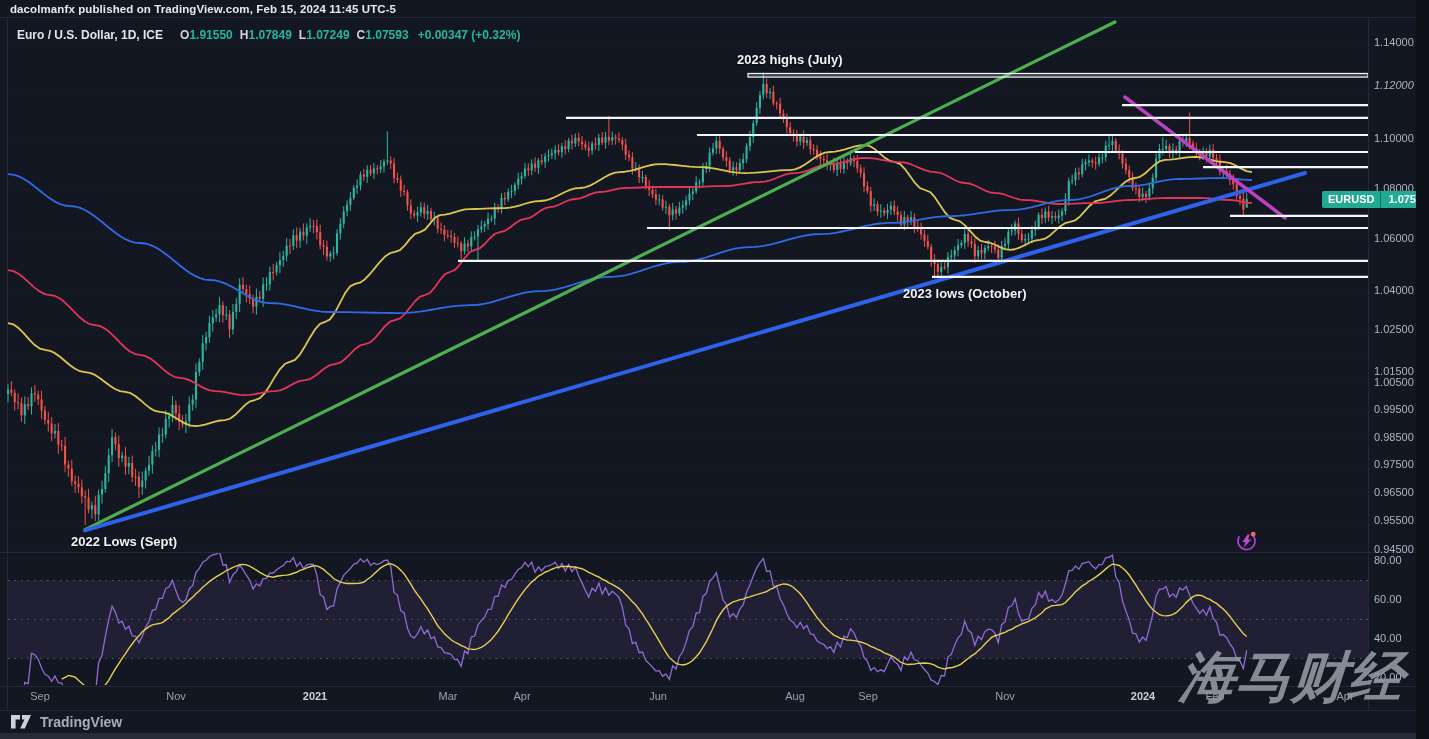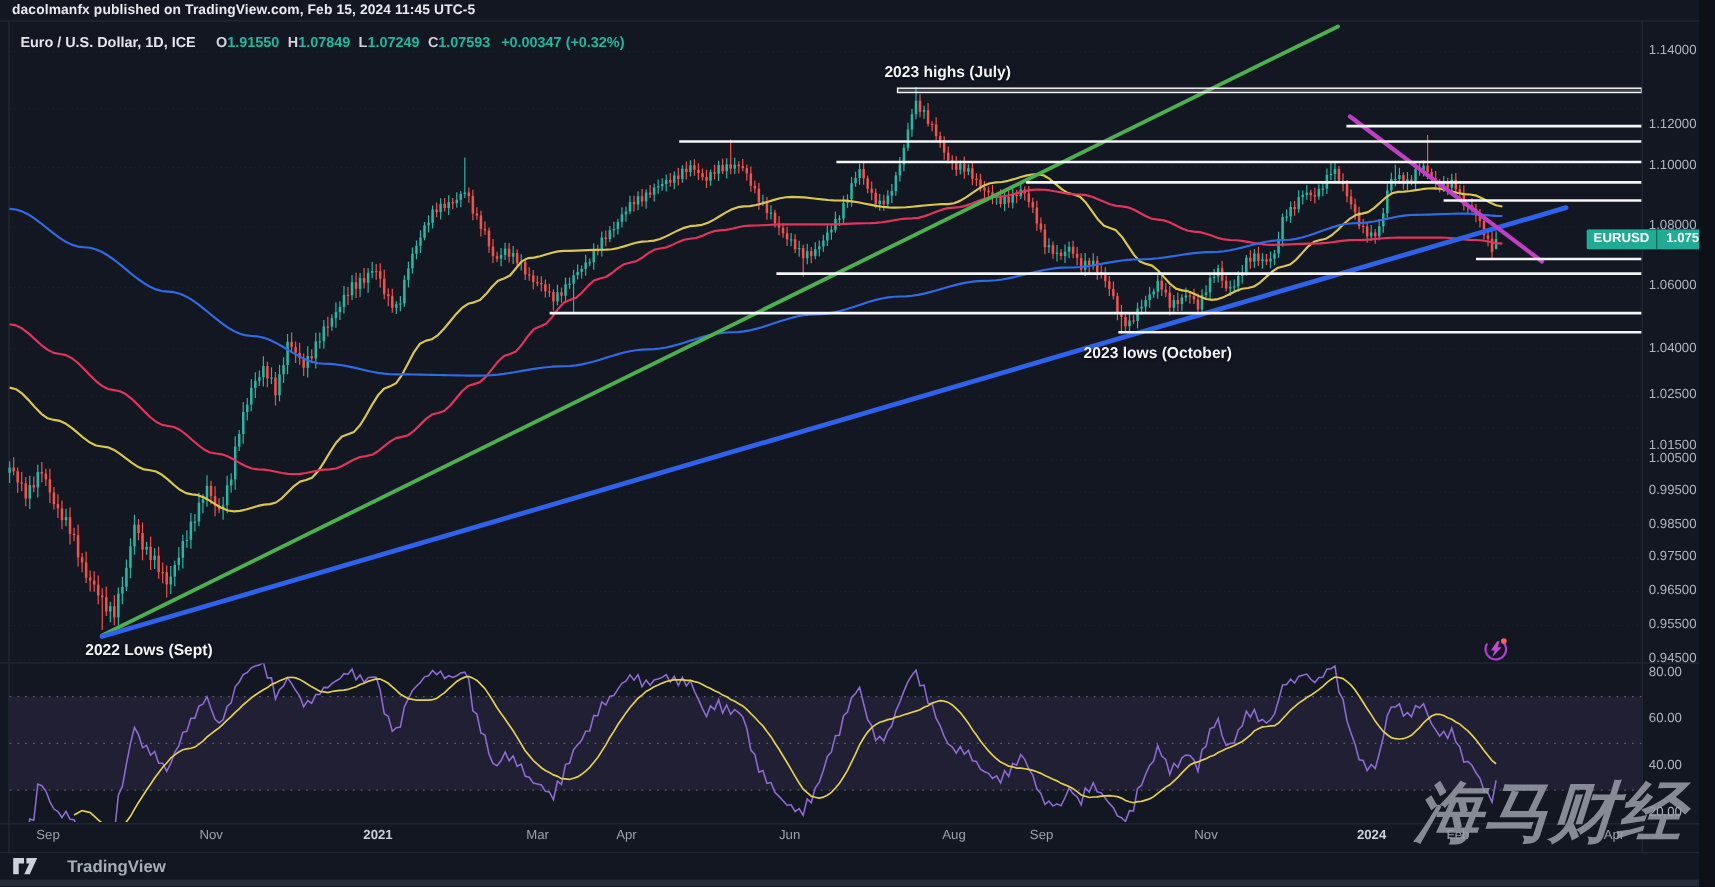--- a/index.html
+++ b/index.html
@@ -38,21 +38,21 @@
   .price-pill .pv{background:#22ab94;padding:2px 7px 0 7px;}
 
   .boost{position:absolute;left:1235px;top:529px;z-index:4;width:24px;height:24px;cursor:pointer;}
 
   #wm-cn{position:absolute;right:12px;top:641px;z-index:5;font-size:55px;font-weight:800;
          font-style:italic;letter-spacing:1px;color:rgba(150,155,165,0.88);transform:skewX(-4deg);
          white-space:nowrap;}
   #wm-url{position:absolute;right:14px;top:700px;z-index:5;font-size:29px;font-weight:800;
           font-style:italic;letter-spacing:7px;color:#2b59e8;white-space:nowrap;}
 
-  #footer{position:absolute;left:10px;top:714px;z-index:3;display:flex;align-items:center;gap:24px;}
+  #footer{position:absolute;left:10px;top:714px;z-index:3;display:flex;align-items:center;gap:8px;}
   #footer .brand{font-size:14px;font-weight:700;color:#a8aeb9;}
 </style>
 </head>
 <body>
 
 <div id="app">
 
   <svg id="chart-canvas" width="1429" height="739">
       <defs>
         <clipPath id="mainClip">
@@ -858,21 +858,21 @@
   <div id="bottom-strip"></div>
 
   <div class="pub-line">dacolmanfx published on TradingView.com, Feb 15, 2024 11:45 UTC-5</div>
 
   <div class="legend">
     <span class="sym">Euro / U.S. Dollar, 1D, ICE</span><span class="okey">O</span><span class="oval">1.91550</span><span class="okey">H</span><span class="oval">1.07849</span><span class="okey">L</span><span class="oval">1.07249</span><span class="okey">C</span><span class="oval">1.07593</span><span class="chg">+0.00347 (+0.32%)</span>
   </div>
 
   <div id="y-axis">
       <div class="axis-label" style="top: 36px;">1.14000</div>
-      <div class="axis-label" style="top: 98px;">1.12000</div>
+      <div class="axis-label" style="top: 79px; font-style: italic;">1.12000</div>
       <div class="axis-label" style="top: 132.439px;">1.10000</div>
       <div class="axis-label" style="top: 181.981px;">1.08000</div>
       <div class="axis-label" style="top: 232.45px;">1.06000</div>
       <div class="axis-label" style="top: 283.88px;">1.04000</div>
       <div class="axis-label" style="top: 323.106px;">1.02500</div>
       <div class="axis-label" style="top: 365px;">1.01500</div>
       <div class="axis-label" style="top: 376.31px;">1.00500</div>
       <div class="axis-label" style="top: 403.31px;">0.99500</div>
       <div class="axis-label" style="top: 430.583px;">0.98500</div>
       <div class="axis-label" style="top: 458.134px;">0.97500</div>

